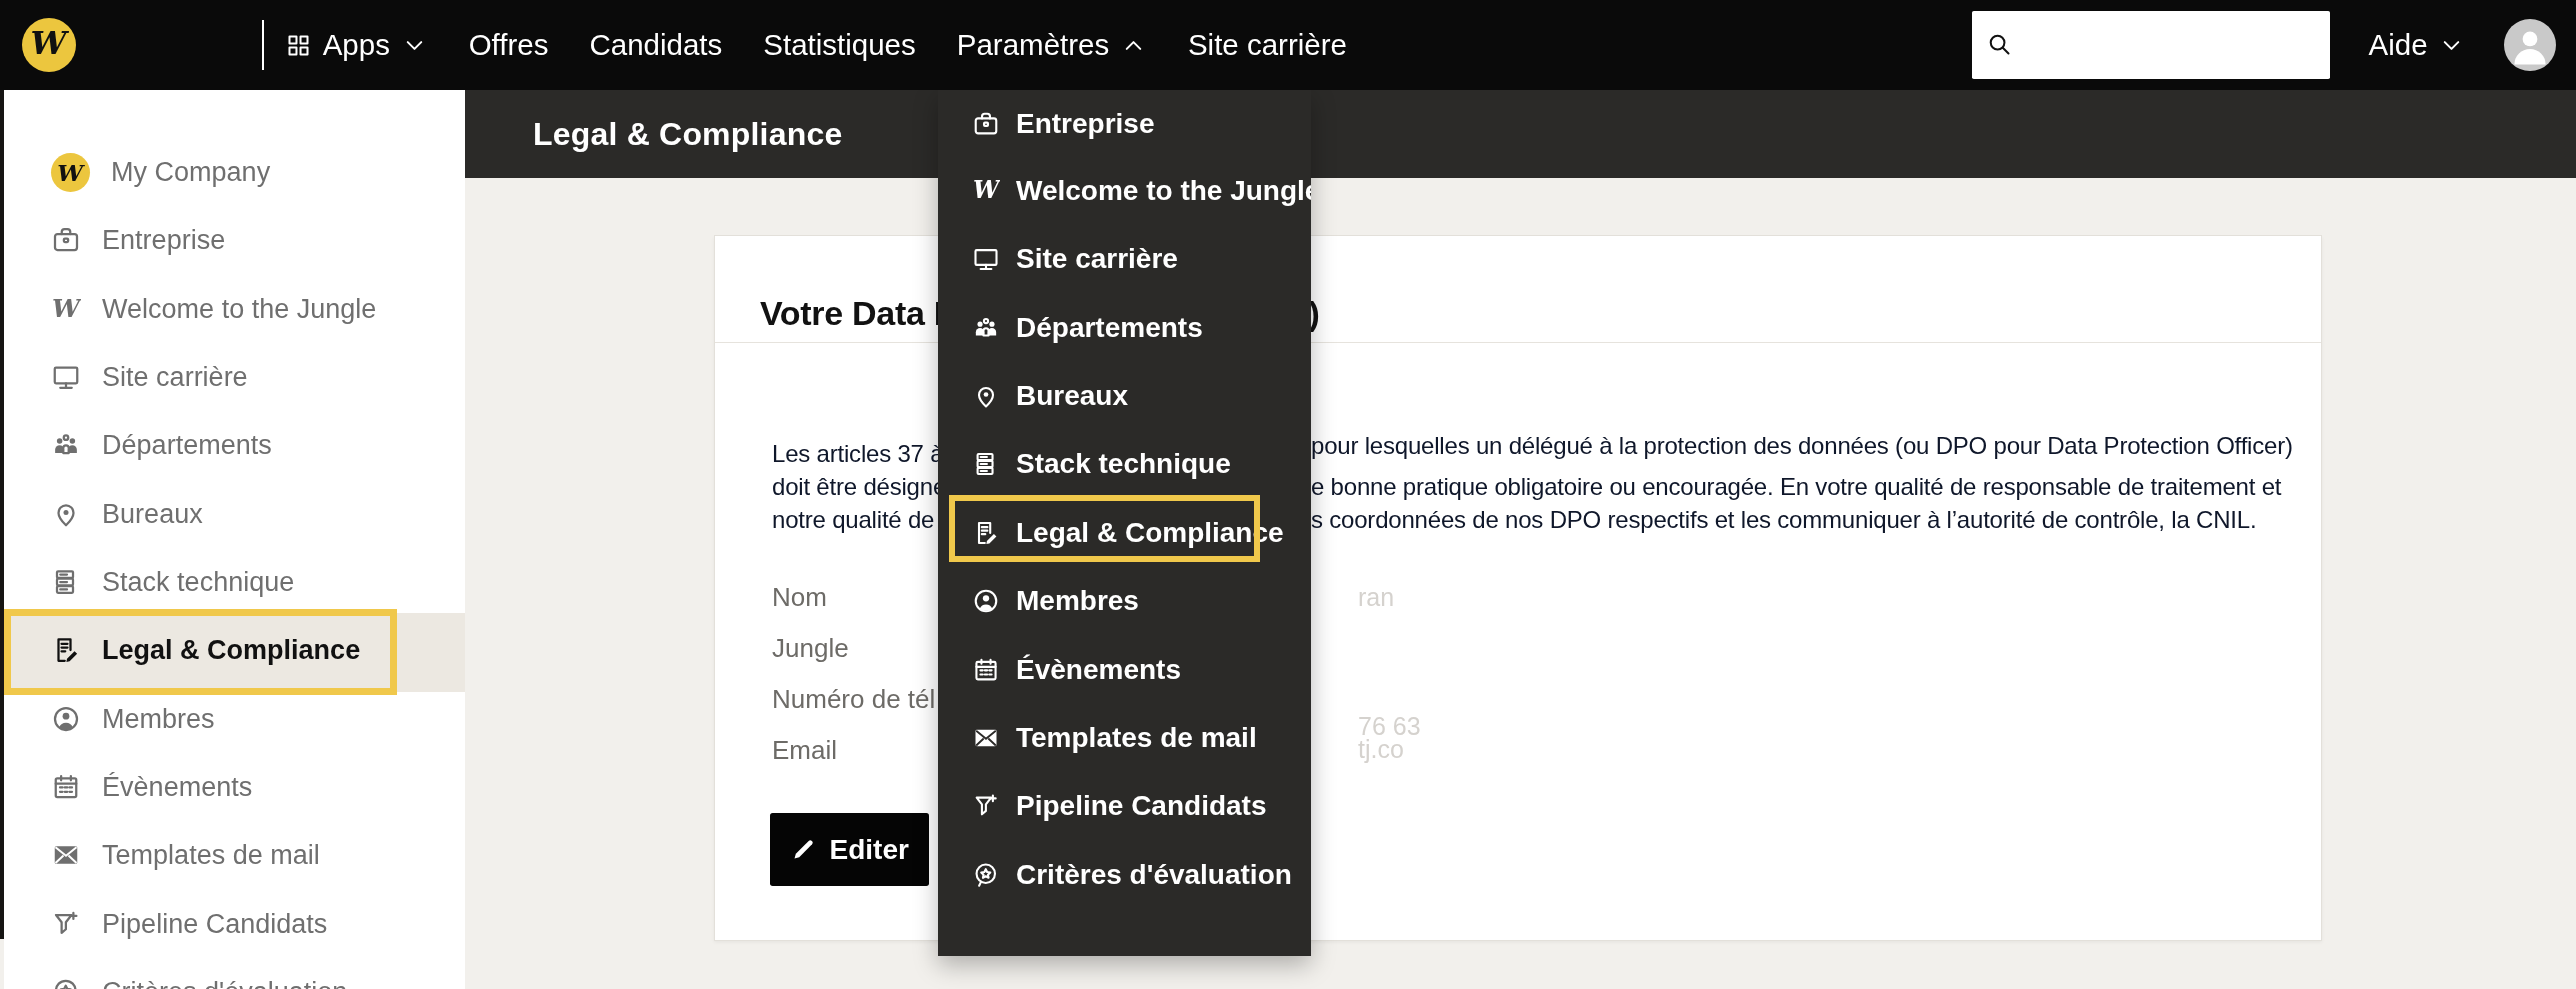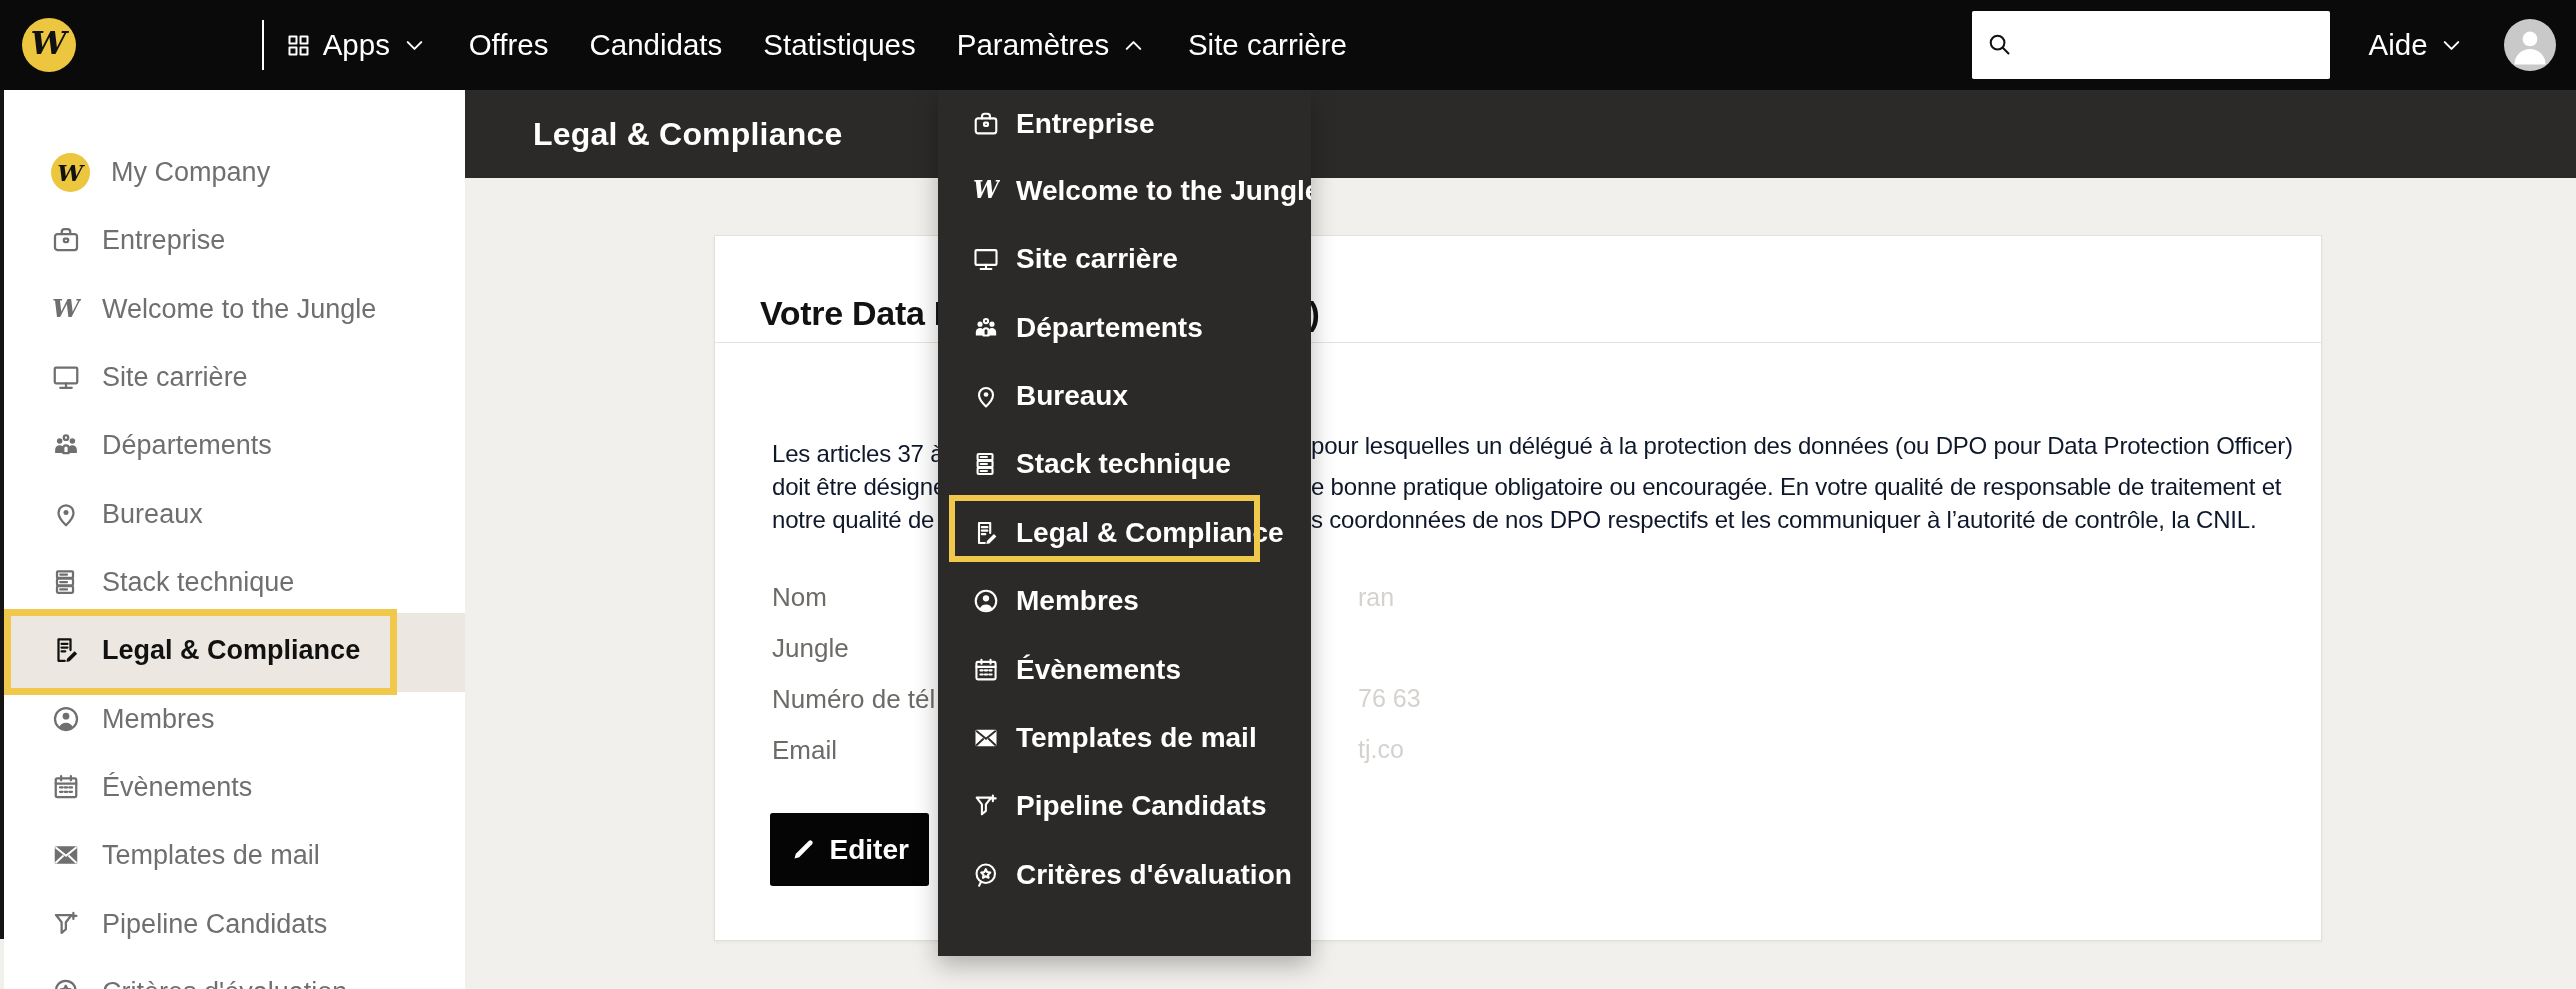--- a/index.html
+++ b/index.html
@@ -294,21 +294,21 @@
     <span class="p-frag" style="top:196px;left:596px">pour lesquelles un délégué à la protection des données (ou DPO pour Data Protection Officer)</span>
     <span class="p-frag" style="top:237px;left:57px">doit être désigné</span>
     <span class="p-frag" style="top:237px;left:596px">e bonne pratique obligatoire ou encouragée. En votre qualité de responsable de traitement et</span>
     <span class="p-frag" style="top:270px;left:57px">notre qualité de</span>
     <span class="p-frag" style="top:270px;left:596px">s coordonnées de nos DPO respectifs et les communiquer à l’autorité de contrôle, la CNIL.</span>
 
     <span class="f-label" style="top:346px">Nom</span>
     <span class="f-value" style="top:347px">ran</span>
     <span class="f-label" style="top:397px">Jungle</span>
     <span class="f-label" style="top:448px">Numéro de tél</span>
-    <span class="f-value" style="top:448px">76 63</span>
+    <span class="f-value" style="top:476px">76 63</span>
     <span class="f-label" style="top:499px">Email</span>
     <span class="f-value" style="top:499px">tj.co</span>
 
     <button class="edit-btn">
       <i class="ic">
           <svg viewBox="0 0 24 24" xmlns="http://www.w3.org/2000/svg">
             <path d="M4 20l1.2-4.2L16.6 4.4a2 2 0 012.8 0l.2.2a2 2 0 010 2.8L8.2 18.8 4 20z" fill="currentColor"></path>
           </svg>
         </i>
       <span>Editer</span>

